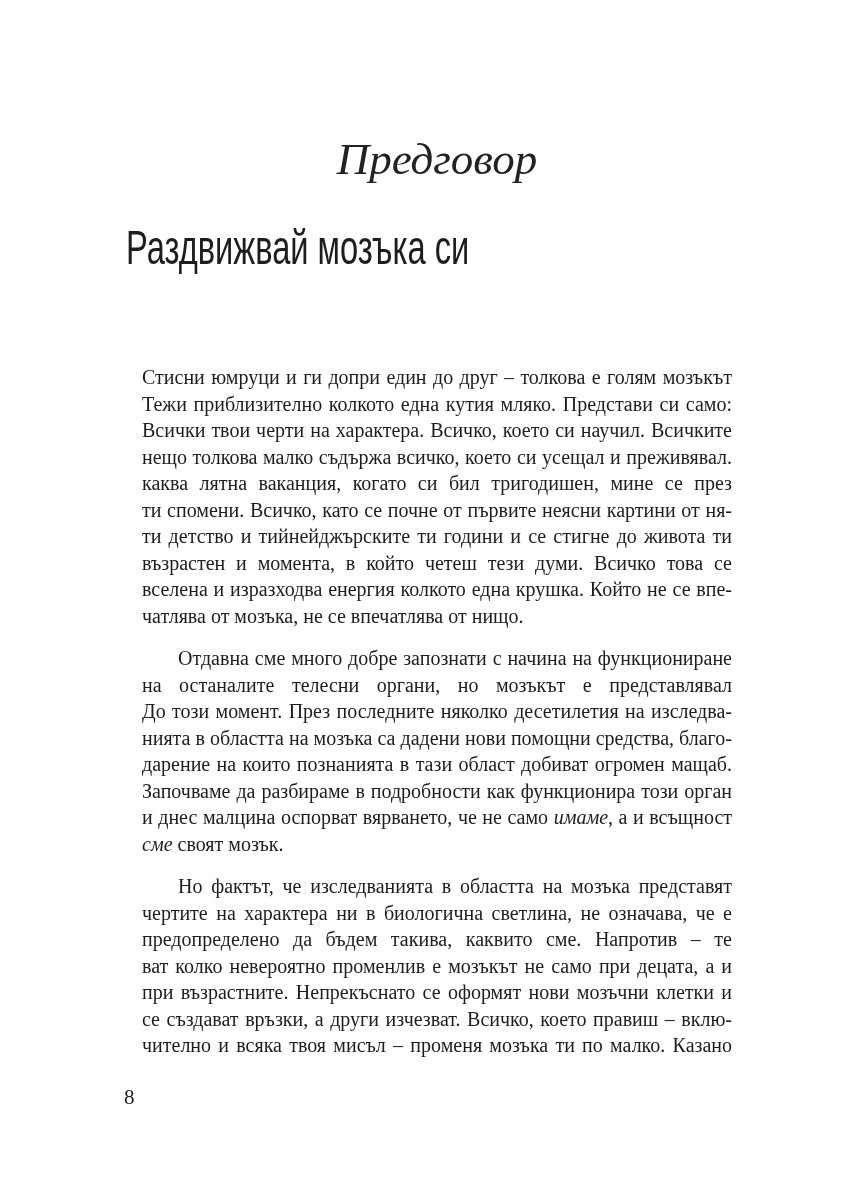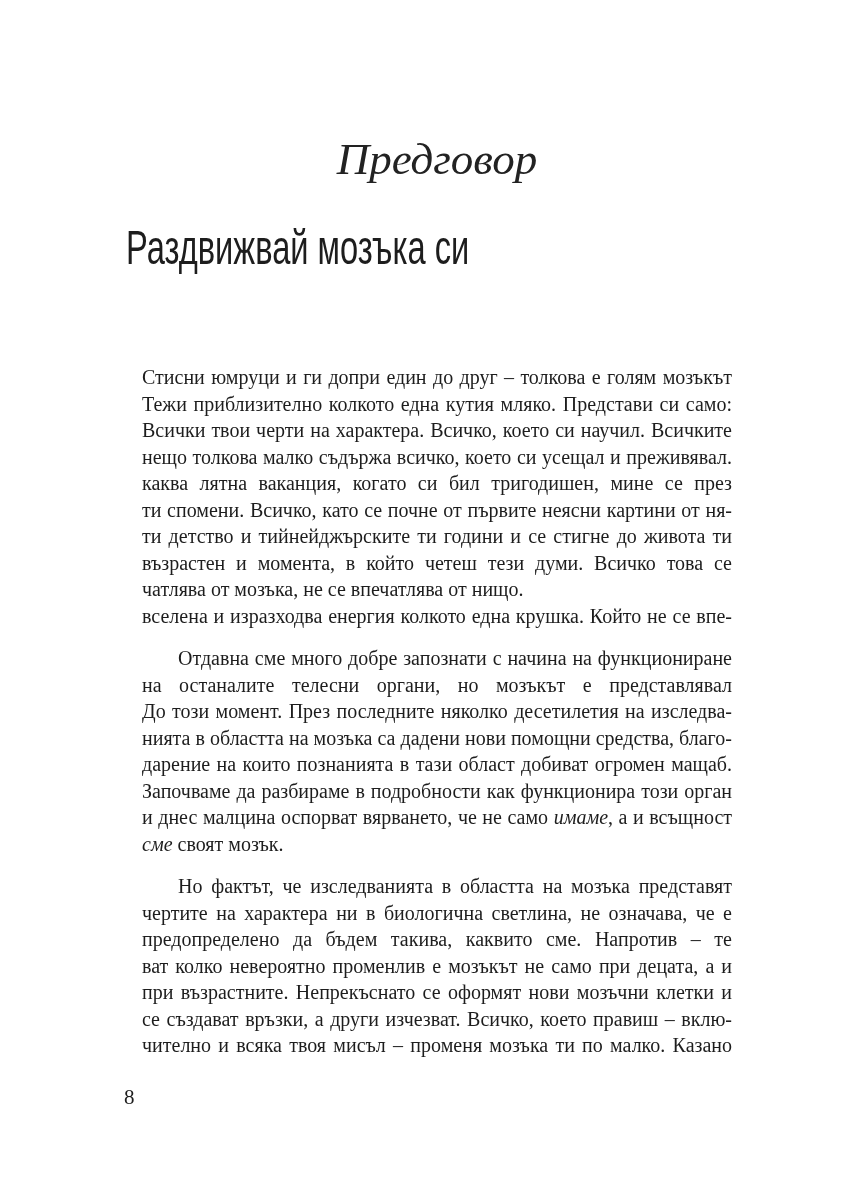--- a/index.html
+++ b/index.html
@@ -87,22 +87,22 @@
   <div class="body-text" id="body-text">
       <div class="paragraph">
         <div class="line">Стисни юмруци и ги допри един до друг – толкова е голям мозъкът ти.</div>
         <div class="line">Тежи приблизително колкото една кутия мляко. Представи си само:</div>
         <div class="line">Всички твои черти на характера. Всичко, което си научил. Всичките</div>
         <div class="line">нещо толкова малко съдържа всичко, което си усещал и преживявал.</div>
         <div class="line">каква лятна ваканция, когато си бил тригодишен, мине се през цялото</div>
         <div class="line">ти спомени. Всичко, като се почне от първите неясни картини от ня-</div>
         <div class="line">ти детство и тийнейджърските ти години и се стигне до живота ти на</div>
         <div class="line">възрастен и момента, в който четеш тези думи. Всичко това се съхра-</div>
+        <div class="line">вселена и изразходва енергия колкото една крушка. Който не се впе-</div>
         <div class="line para-end">чатлява от мозъка, не се впечатлява от нищо.</div>
-        <div class="line">вселена и изразходва енергия колкото една крушка. Който не се впе-</div>
       </div>
       <div class="paragraph">
         <div class="line indent">Отдавна сме много добре запознати с начина на функциониране</div>
         <div class="line">на останалите телесни органи, но мозъкът е представлявал мистерия.</div>
         <div class="line">До този момент. През последните няколко десетилетия на изследва-</div>
         <div class="line">нията в областта на мозъка са дадени нови помощни средства, благо-</div>
         <div class="line">дарение на които познанията в тази област добиват огромен мащаб.</div>
         <div class="line">Започваме да разбираме в подробности как функционира този орган</div>
         <div class="line"><span>и днес малцина оспорват вярването, че не само </span><span class="em">имаме</span><span>, а и всъщност</span></div>
         <div class="line para-end"><span class="em">сме</span><span> своят мозък.</span></div>

